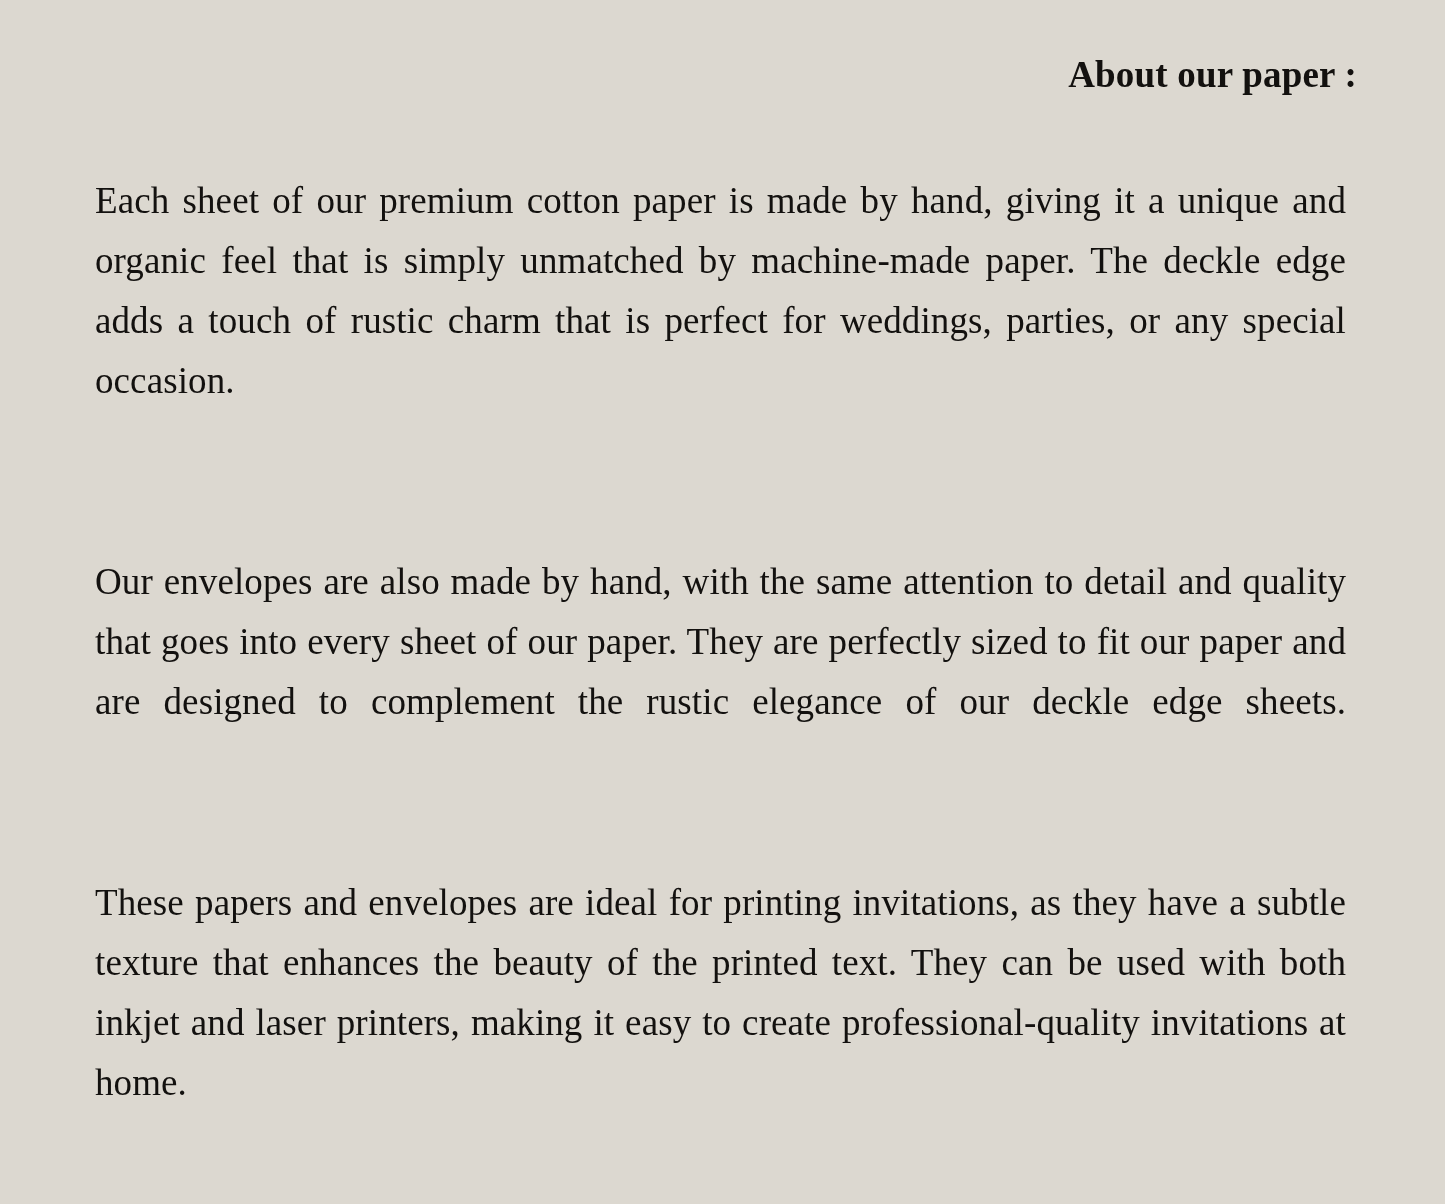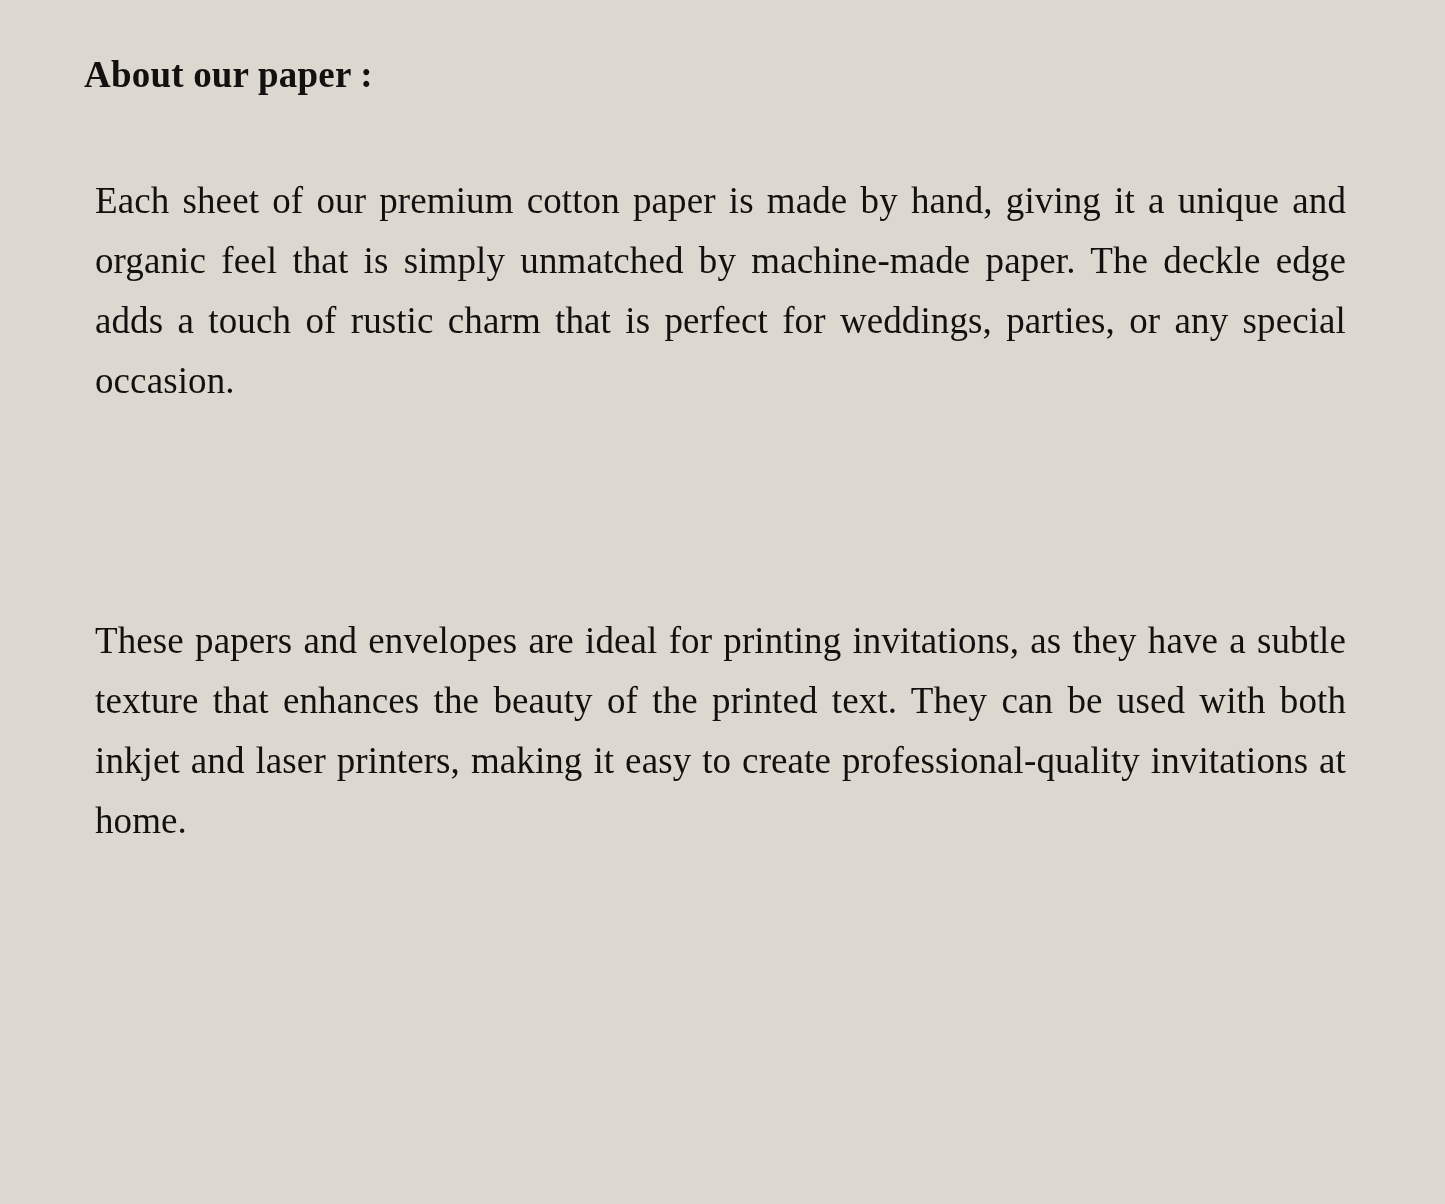--- a/index.html
+++ b/index.html
@@ -22,21 +22,21 @@
     padding: 52px 88px 0 84px;
   }
   .doc-body {
     max-width: 1274px;
   }
   .heading {
     font-size: 37px;
     line-height: 1.25;
     letter-spacing: 0.2px;
     margin: 0 0 0 0;
-    text-align: left;
+    text-align: right;
     white-space: pre;
   }
   .para {
     font-size: 37px;
     line-height: 60px;
     text-align: justify;
     text-justify: inter-word;
     margin: 11px;
     letter-spacing: 0.1px;
   }
@@ -56,19 +56,20 @@
   <div class="doc-body">
 
     <h1 class="heading">About our paper :</h1>
 
     <div class="para-gap-1"></div>
 
     <p class="para">Each sheet of our premium cotton paper is made by hand, giving it a unique and organic feel that is simply unmatched by machine-made paper. The deckle edge adds a touch of rustic charm that is perfect for weddings, parties, or any special occasion.</p>
 
     <div class="para-gap"></div>
 
+    <p class="para">Our envelopes are also made by hand, with the same attention to detail and quality that goes into every sheet of our paper. They are perfectly sized to fit our paper and are designed to complement the rustic elegance of our deckle edge sheets.</p>
 
     <div class="para-gap"></div>
 
     <p class="para">These papers and envelopes are ideal for printing invitations, as they have a subtle texture that enhances the beauty of the printed text. They can be used with both inkjet and laser printers, making it easy to create professional-quality invitations at home.</p>
 
   </div>
 </div>
 
 </body></html>

